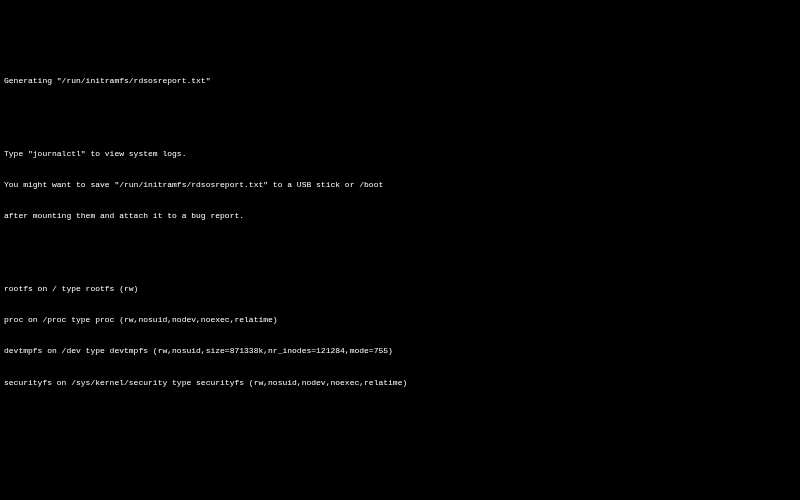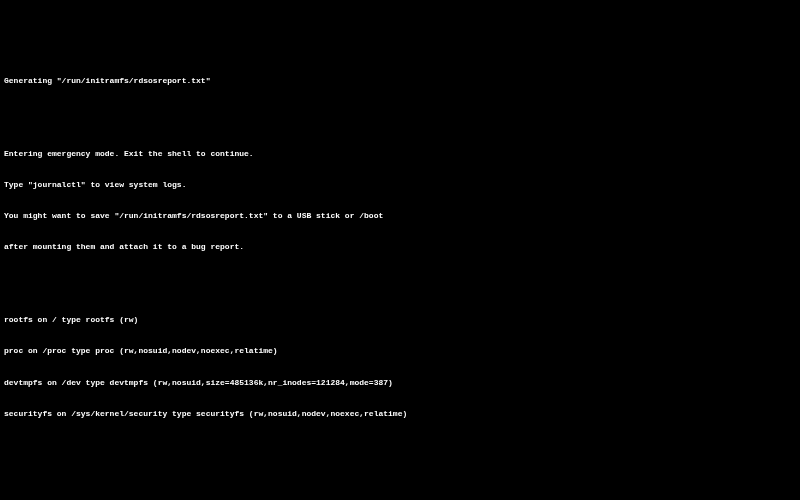--- a/index.html
+++ b/index.html
@@ -11,40 +11,39 @@
     color: #ffffff;
     font-family: "Courier New", monospace;
     font-size: 8px;
     line-height: 10.4px;
     overflow: hidden;
     white-space: pre;
   }
   .terminal {
     padding: 3px 4px;
   }
-  .line { white-space: pre; font-weight: bold; }
+  .line { white-space: pre; }
 </style>
 </head>
 <body>
 
 
 
 <div class="terminal">
   <div class="line">Generating "/run/initramfs/rdsosreport.txt"</div>
   <div class="line"></div>
   <div class="line"></div>
-  <div class="line">Entering emergency mode. Exit the shell to continue.</div>
   <div class="line">Type "journalctl" to view system logs.</div>
   <div class="line">You might want to save "/run/initramfs/rdsosreport.txt" to a USB stick or /boot</div>
   <div class="line">after mounting them and attach it to a bug report.</div>
   <div class="line"></div>
   <div class="line"></div>
   <div class="line">rootfs on / type rootfs (rw)</div>
   <div class="line">proc on /proc type proc (rw,nosuid,nodev,noexec,relatime)</div>
-  <div class="line">devtmpfs on /dev type devtmpfs (rw,nosuid,size=485136k,nr_inodes=121284,mode=387)</div>
+  <div class="line">devtmpfs on /dev type devtmpfs (rw,nosuid,size=871338k,nr_inodes=121284,mode=755)</div>
   <div class="line">securityfs on /sys/kernel/security type securityfs (rw,nosuid,nodev,noexec,relatime)</div>
   
   
   
   
   
   
   
   
   

